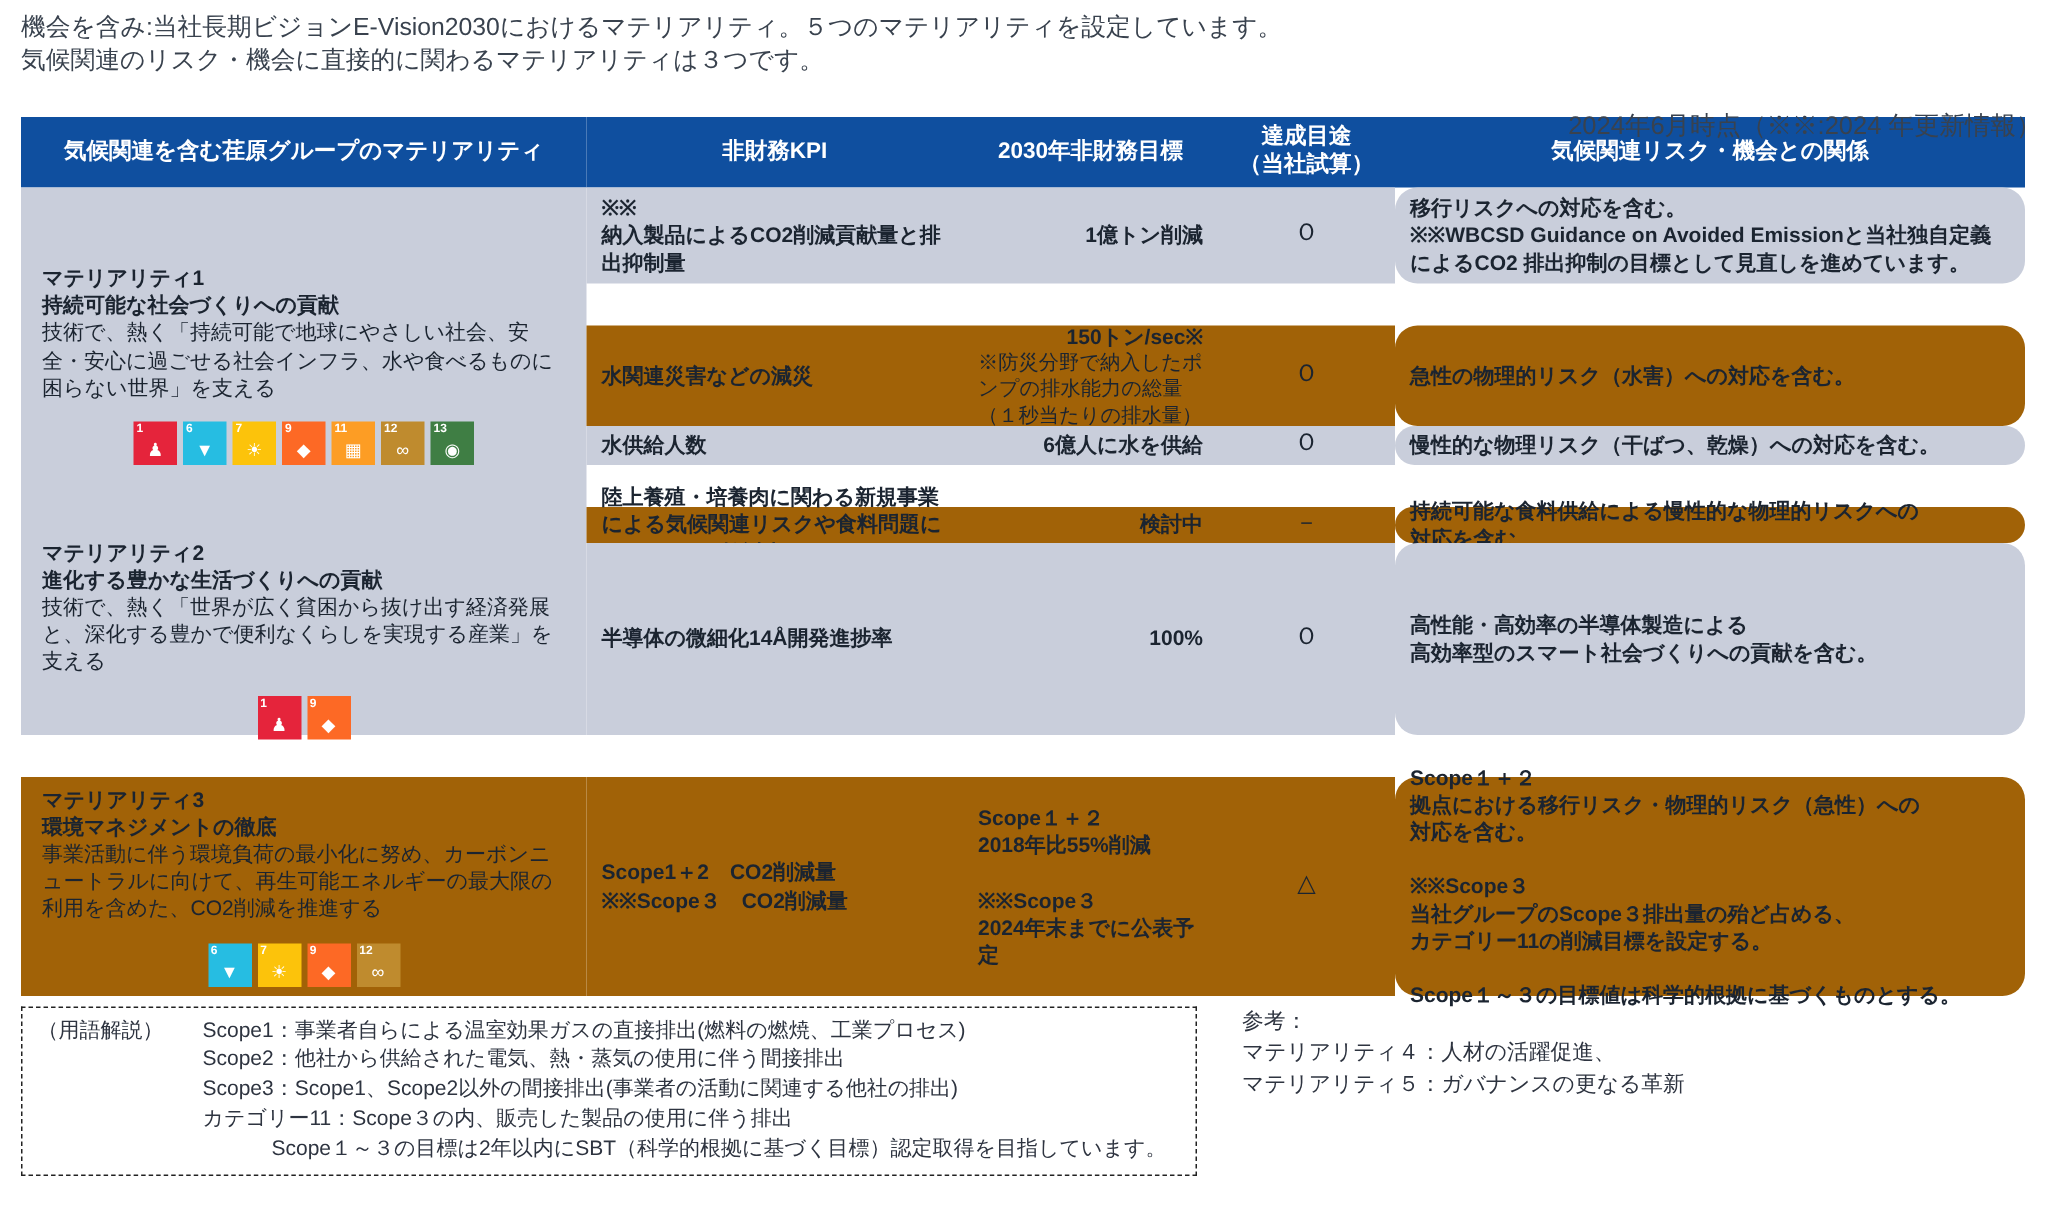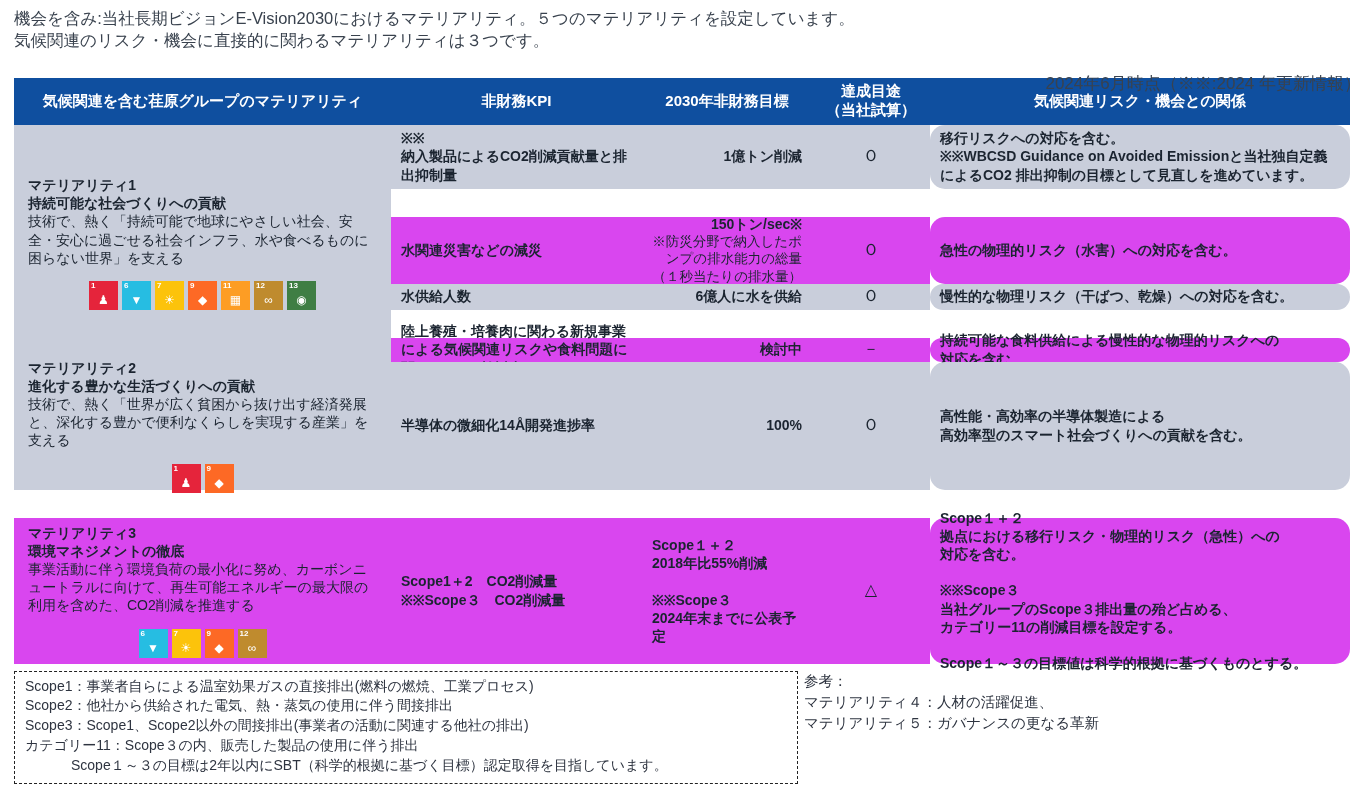--- a/index.html
+++ b/index.html
@@ -31,24 +31,24 @@
     display:flex;flex-direction:column;justify-content:center;
     font-size:14px;line-height:1.3;
     white-space:pre-line;
   }
   .hdr{
     background:#0f4f9f;color:#ffffff;font-weight:bold;
     align-items:center;justify-content:center;text-align:center;
     font-size:15px;line-height:1.25;
   }
   .dark{background:#c9cedb;}
-  .light{background:#d946ef;margin-top:28px;}
+  .light{background:#a16207;margin-top:28px;}
   .kpi{font-weight:bold;}
   .target{font-weight:bold;align-items:flex-end;text-align:right;}
-  .target .tnote{font-weight:normal;text-align:right;font-size:13.5px;}
+  .target .tnote{font-weight:normal;text-align:left;font-size:13.5px;}
   .target.left{align-items:flex-start;text-align:left;}
   .mark{align-items:center;justify-content:center;text-align:center;font-size:16px;}
   .rel{font-weight:bold;border-radius:15px;}
   .matcell{justify-content:center;padding:8px 14px;}
   .mat-title,.mat-sub{font-weight:bold;line-height:1.3;}
   .mat-desc{line-height:1.3;}
   .sdg-row{display:flex;gap:4px;justify-content:center;margin-top:14px;}
   .sdg{
     width:29px;height:29px;position:relative;color:#fff;
     display:flex;align-items:flex-end;justify-content:center;
@@ -60,21 +60,21 @@
   
   .bottom{display:flex;align-items:flex-start;margin:7px 0 0 14px;}
   .glossary{
     width:762px;border:1px dashed #222;padding:5px 10px 7px 10px;
     font-size:14px;line-height:1.42;color:#2e3440;
     display:flex;
   }
   .glossary .glabel{flex:0 0 110px;}
   .glossary .glines{flex:1;}
   .glossary .glines .indent{margin-left:46px;}
-  .reference{margin-left:6px;font-size:14.5px;line-height:1.45;color:#2e3440;}
+  .reference{margin-left:30px;font-size:14.5px;line-height:1.45;color:#2e3440;}
 </style>
 </head>
 <body>
 
 <div class="page">
 
   <div class="intro">
     <div>機会を含み:当社長期ビジョンE-Vision2030におけるマテリアリティ。５つのマテリアリティを設定しています。</div>
     <div>気候関連のリスク・機会に直接的に関わるマテリアリティは３つです。</div>
   </div>
@@ -167,20 +167,21 @@
 
 ※※Scope３
 当社グループのScope３排出量の殆ど占める、
 カテゴリー11の削減目標を設定する。
 
 Scope１～３の目標値は科学的根拠に基づくものとする。</div>
   </div>
 
   <div class="bottom">
     <div class="glossary">
+      <div class="glabel">（用語解説）</div>
       <div class="glines">
         <div>Scope1：事業者自らによる温室効果ガスの直接排出(燃料の燃焼、工業プロセス)</div>
         <div>Scope2：他社から供給された電気、熱・蒸気の使用に伴う間接排出</div>
         <div>Scope3：Scope1、Scope2以外の間接排出(事業者の活動に関連する他社の排出)</div>
         <div>カテゴリー11：Scope３の内、販売した製品の使用に伴う排出</div>
         <div class="indent">Scope１～３の目標は2年以内にSBT（科学的根拠に基づく目標）認定取得を目指しています。</div>
       </div>
     </div>
     <div class="reference">
       <div>参考：</div>

